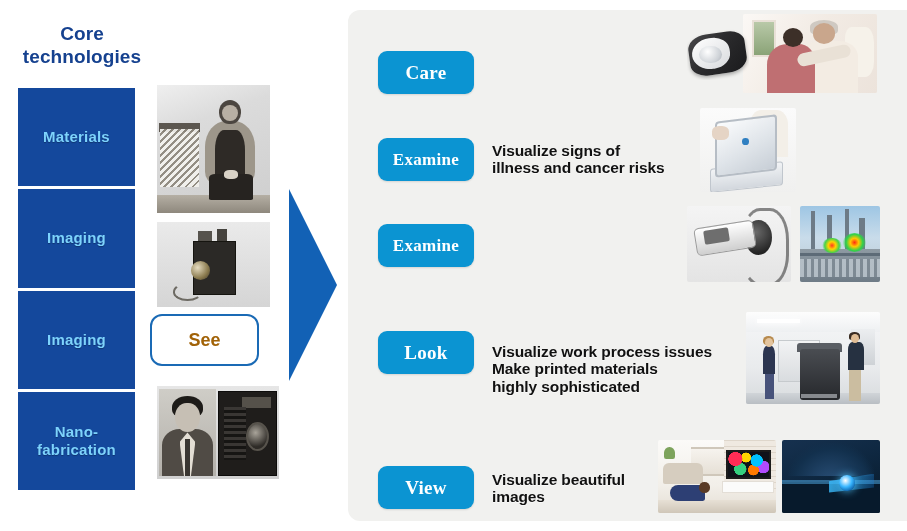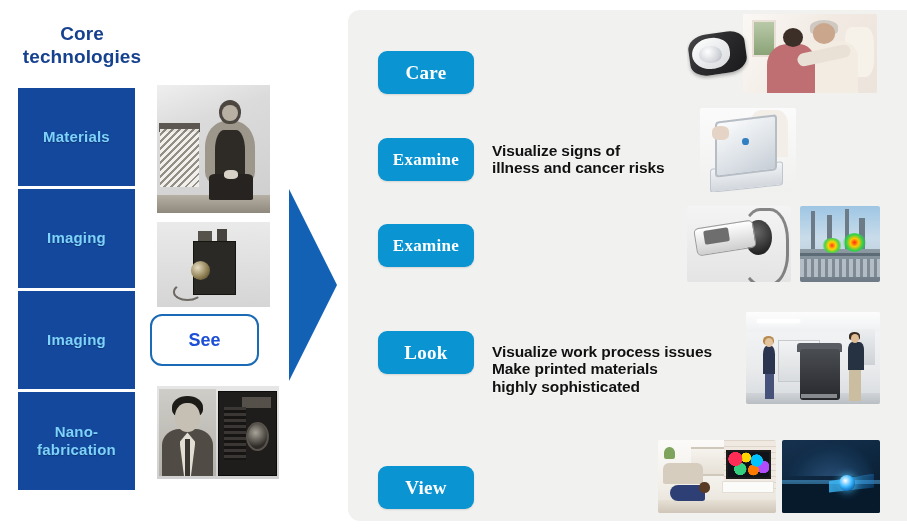--- a/index.html
+++ b/index.html
@@ -763,21 +763,21 @@
   <div class="photo photo-camera-box">
     <div class="cam-bg"></div>
     <div class="cam-top-knob"></div>
     <div class="cam-top-knob2"></div>
     <div class="cam-body"></div>
     <div class="cam-lens"></div>
     <div class="cam-cord"></div>
   </div>
 
   <div style="position:absolute;left:150px;top:314px;width:105px;height:48px;border:2px solid #1a6ab5;border-radius:12px;background:#ffffff;display:flex;align-items:center;justify-content:center;">
-    <span style="color:#1d4ed8;font-weight:bold;font-size:18px;">See</span>
+    <span style="color:#a16207;font-weight:bold;font-size:18px;">See</span>
   </div>
 
   <div class="photo photo-founder">
     <div class="fnd-bg"></div>
     <div class="fnd-left">
       <div class="fnd-suit"></div>
       <div class="fnd-shirt"></div>
       <div class="fnd-tie"></div>
       <div class="fnd-hair"></div>
       <div class="fnd-face"></div>
@@ -813,20 +813,22 @@
 
     <div class="row row-look">
       <div class="pill">Look</div>
       <div class="row-text">Visualize work process issues
 Make printed materials
 highly sophisticated</div>
     </div>
 
     <div class="row row-view">
       <div class="pill">View</div>
+      <div class="row-text">Visualize beautiful
+images</div>
     </div>
   </div>
 
   <div class="thumb th-care-photo">
     <div class="hug-wall"></div>
     <div class="hug-picture"></div>
     <div class="hug-pillow"></div>
     <div class="hug-elder-body"></div>
     <div class="hug-young-body"></div>
     <div class="hug-arm"></div>

